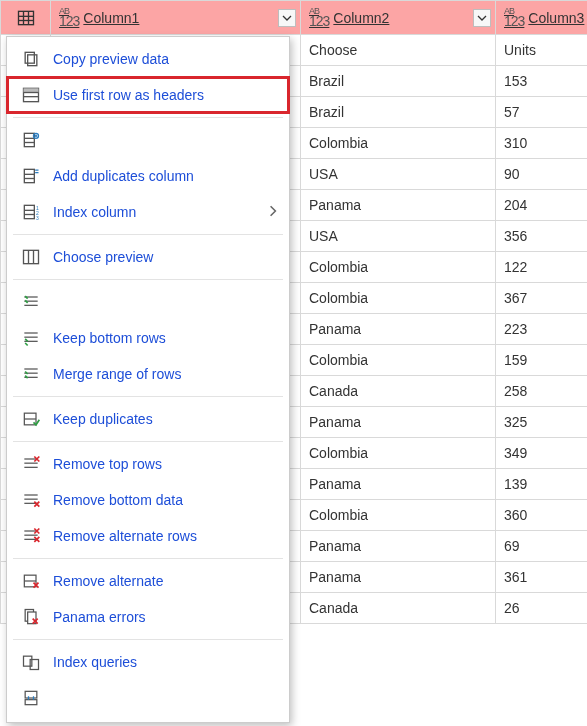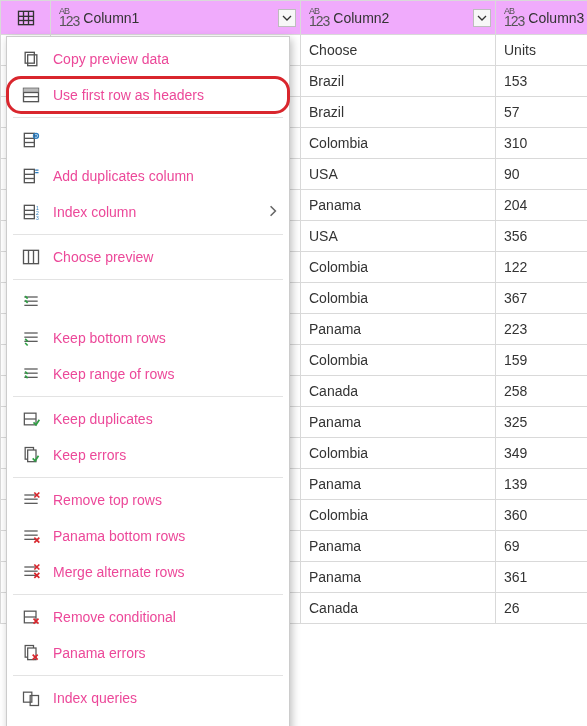--- a/index.html
+++ b/index.html
@@ -26,24 +26,25 @@
   .grid th, .grid td {
     border: 1px solid #d9d9d9;
     height: 31px;
     padding: 0 8px;
     text-align: left;
     font-weight: 400;
     white-space: nowrap;
     overflow: hidden;
   }
   .grid thead th {
-    background: #f0abfc;
+    background: #fca5a5;
     font-weight: 400;
     position: relative;
     height: 34px;
+    text-decoration: underline;
   }
   .col-sel { width: 50px; }
   .col1    { width: 250px; }
   .col2    { width: 195px; }
   .col3    { width: 125px; }
 
   .hdr-content {
     display: flex;
     align-items: center;
     gap: 4px;
@@ -96,35 +97,34 @@
     align-items: center;
     height: 36px;
     padding: 0 10px 0 14px;
     gap: 12px;
     cursor: default;
     position: relative;
   }
   .menu-item.highlight {
     outline: 3px solid #d9262d;
     outline-offset: -2px;
-    border-radius: 14px;
   }
   .menu-sep {
     height: 1px;
     background: #e3e3e3;
     margin: 4px 6px;
   }
   .mi-icon {
     width: 20px; height: 20px;
     display: flex; align-items: center; justify-content: center;
     color: #4b4b4b;
     flex-shrink: 0;
   }
   .mi-icon svg { width: 20px; height: 20px; }
-  .mi-label { flex: 1; color: #ec4899; }
+  .mi-label { flex: 1; color: #1d4ed8; }
   .mi-sub {
     color: #888;
   }
   .mi-sub svg { width: 12px; height: 12px; }
 
 </style>
 </head>
 <body>
 
 <table class="grid">
@@ -415,46 +415,36 @@
 
   <div class="menu-item">
     <span class="mi-icon">
       <svg viewBox="0 0 24 24" fill="none" stroke="#555" stroke-width="1.5">
         <line x1="4" y1="6" x2="20" y2="6"></line>
           <line x1="4" y1="11" x2="20" y2="11"></line>
           <line x1="4" y1="16" x2="20" y2="16"></line>
         <path d="M5 9 L8 12 M5 14 L8 17" stroke="#2f9e44" stroke-width="2"></path>
       </svg>
     </span>
-    <span class="mi-label">Keep range of rows</span>
+    <span class="mi-label">Merge range of rows</span>
   </div>
 
   <div class="menu-sep"></div>
 
   <div class="menu-item">
     <span class="mi-icon">
       <svg viewBox="0 0 24 24" fill="none" stroke="#555" stroke-width="1.5">
         <rect x="4" y="5" width="14" height="14"></rect>
           <line x1="4" y1="12" x2="18" y2="12"></line>
         <path d="M15 16 L18 19 L22 13" stroke="#2f9e44" stroke-width="2"></path>
       </svg>
     </span>
     <span class="mi-label">Keep duplicates</span>
   </div>
 
-  <div class="menu-item">
-    <span class="mi-icon">
-      <svg viewBox="0 0 24 24" fill="none" stroke="#555" stroke-width="1.5">
-        <rect x="5" y="3" width="10" height="14"></rect>
-          <rect x="8" y="6" width="10" height="14" fill="#fff"></rect>
-        <path d="M14 16 L17 19 L21 13" stroke="#2f9e44" stroke-width="2"></path>
-      </svg>
-    </span>
-    <span class="mi-label">Keep errors</span>
-  </div>
 
   <div class="menu-sep"></div>
 
   <div class="menu-item">
     <span class="mi-icon">
       <svg viewBox="0 0 24 24" fill="none" stroke="#555" stroke-width="1.5">
         <line x1="4" y1="6" x2="20" y2="6"></line>
           <line x1="4" y1="11" x2="20" y2="11"></line>
           <line x1="4" y1="16" x2="20" y2="16"></line>
         <path d="M16 3 L22 9 M22 3 L16 9" stroke="#d9262d" stroke-width="2"></path>
@@ -465,47 +455,47 @@
 
   <div class="menu-item">
     <span class="mi-icon">
       <svg viewBox="0 0 24 24" fill="none" stroke="#555" stroke-width="1.5">
         <line x1="4" y1="6" x2="20" y2="6"></line>
           <line x1="4" y1="11" x2="20" y2="11"></line>
           <line x1="4" y1="16" x2="20" y2="16"></line>
         <path d="M16 14 L22 20 M22 14 L16 20" stroke="#d9262d" stroke-width="2"></path>
       </svg>
     </span>
-    <span class="mi-label">Panama bottom rows</span>
+    <span class="mi-label">Remove bottom data</span>
   </div>
 
   <div class="menu-item">
     <span class="mi-icon">
       <svg viewBox="0 0 24 24" fill="none" stroke="#555" stroke-width="1.5">
         <line x1="4" y1="6" x2="20" y2="6"></line>
           <line x1="4" y1="11" x2="20" y2="11"></line>
           <line x1="4" y1="16" x2="20" y2="16"></line>
         <path d="M16 3 L22 9 M22 3 L16 9" stroke="#d9262d" stroke-width="2"></path>
         <path d="M16 13 L22 19 M22 13 L16 19" stroke="#d9262d" stroke-width="2"></path>
       </svg>
     </span>
-    <span class="mi-label">Merge alternate rows</span>
+    <span class="mi-label">Remove alternate rows</span>
   </div>
 
   <div class="menu-sep"></div>
 
   <div class="menu-item">
     <span class="mi-icon">
       <svg viewBox="0 0 24 24" fill="none" stroke="#555" stroke-width="1.5">
         <rect x="4" y="5" width="14" height="14"></rect>
           <line x1="4" y1="12" x2="18" y2="12"></line>
         <path d="M15 14 L21 20 M21 14 L15 20" stroke="#d9262d" stroke-width="2"></path>
       </svg>
     </span>
-    <span class="mi-label">Remove conditional</span>
+    <span class="mi-label">Remove alternate</span>
   </div>
 
   <div class="menu-item">
     <span class="mi-icon">
       <svg viewBox="0 0 24 24" fill="none" stroke="#555" stroke-width="1.5">
         <rect x="5" y="3" width="10" height="14"></rect>
           <rect x="8" y="6" width="10" height="14" fill="#fff"></rect>
         <path d="M14 14 L20 20 M20 14 L14 20" stroke="#d9262d" stroke-width="2"></path>
       </svg>
     </span>

